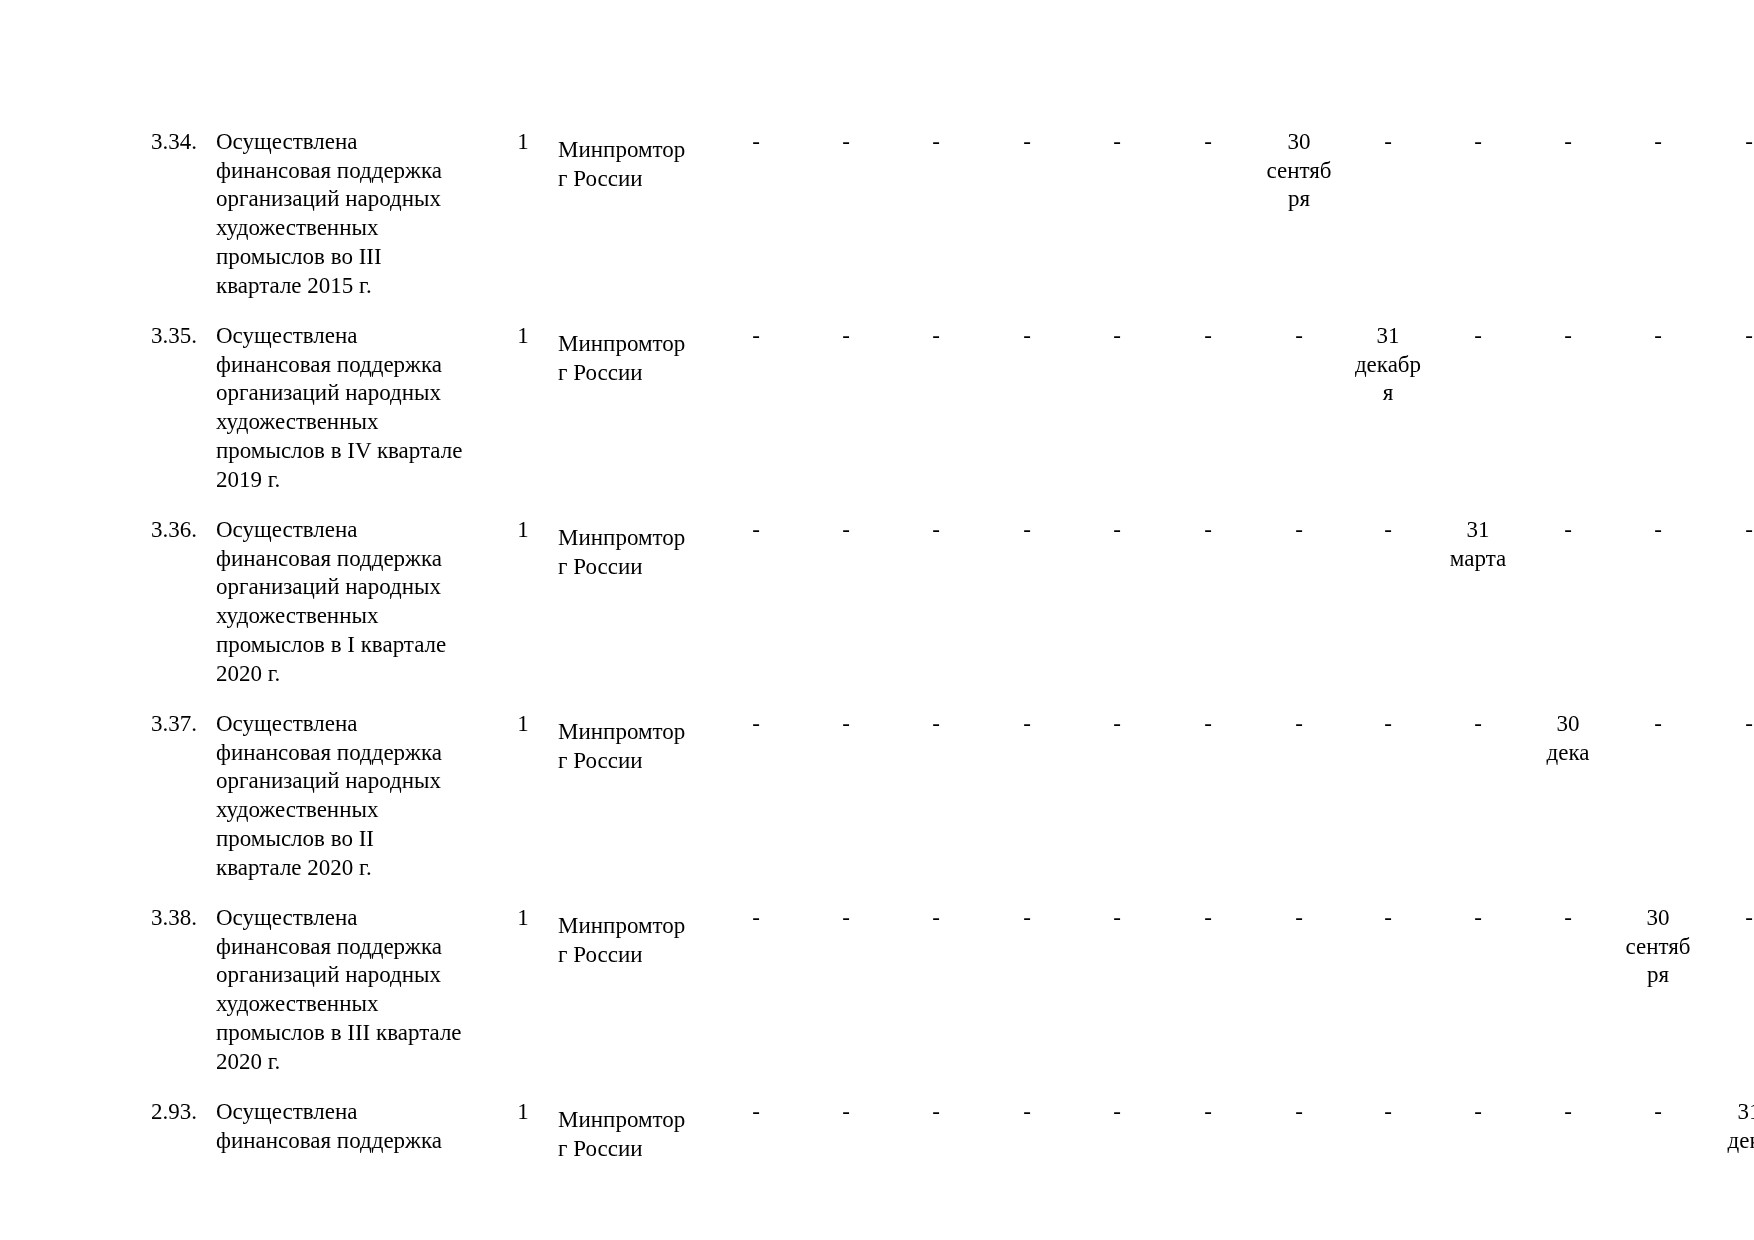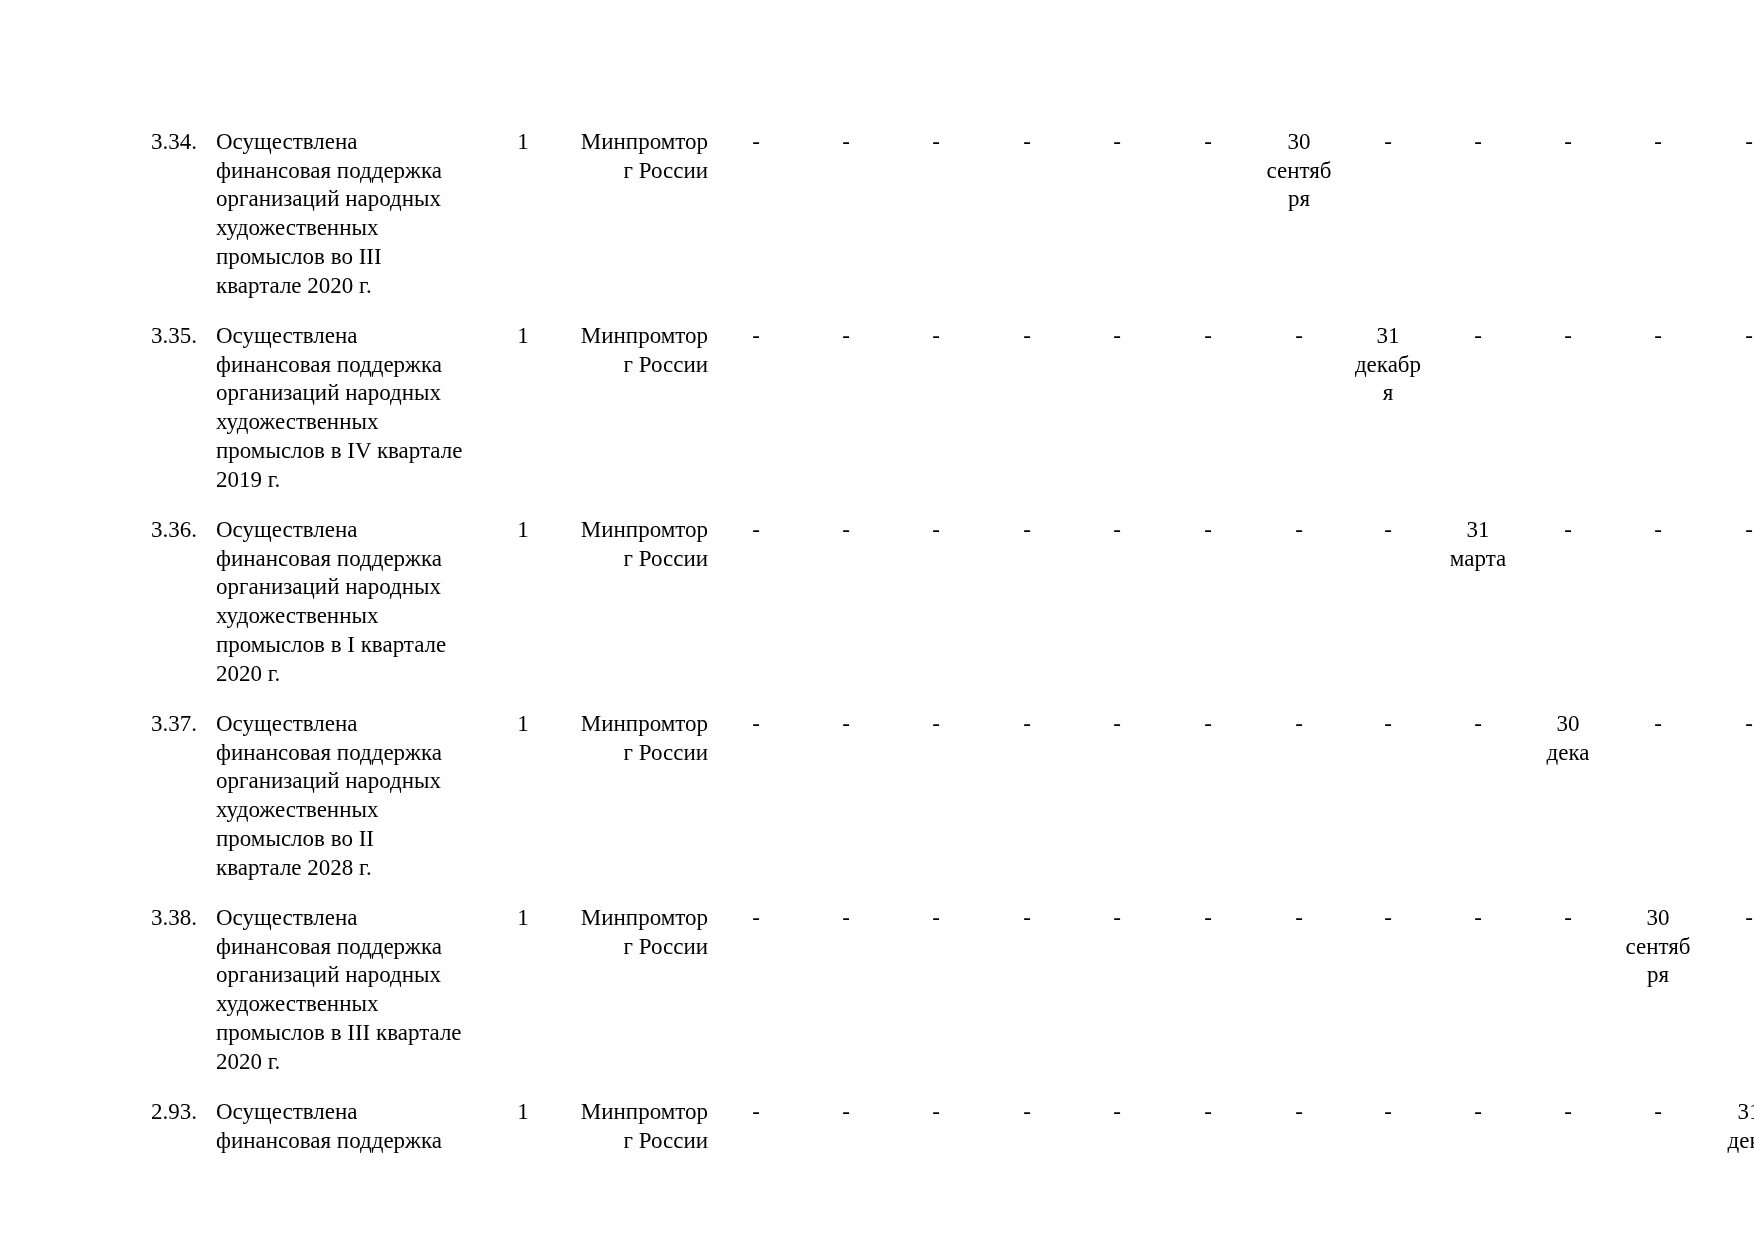--- a/index.html
+++ b/index.html
@@ -48,23 +48,22 @@
     .qty {
       position: absolute;
       left: 515px;
       top: 0;
       width: 16px;
       text-align: center;
     }
     .org {
       position: absolute;
       left: 558px;
-      top: 0;
+      top: 8px;
       width: 150px;
-      text-align: right;
     }
     .cell {
       position: absolute;
       top: 0;
       width: 86px;
       margin-left: -43px;
       text-align: center;
     }
   </style>
 </head>
@@ -72,21 +71,21 @@
 
 <div class="page" id="page">
     <div class="row" style="top: 128px;">
       <span class="num">3.34.</span>
       <div class="desc">
         <span class="ln">Осуществлена</span>
         <span class="ln">финансовая поддержка</span>
         <span class="ln">организаций народных</span>
         <span class="ln">художественных</span>
         <span class="ln">промыслов во III</span>
-        <span class="ln">квартале 2020 г.</span>
+        <span class="ln">квартале 2015 г.</span>
       </div>
       <span class="qty">1</span>
       <div class="org">
         <span class="ln">Минпромтор</span>
         <span class="ln">г России</span>
       </div>
       <div class="cell" style="left: 756px;">
         <span class="ln">-</span>
       </div>
       <div class="cell" style="left: 846px;">
@@ -233,21 +232,21 @@
       </div>
     </div>
     <div class="row" style="top: 710px;">
       <span class="num">3.37.</span>
       <div class="desc">
         <span class="ln">Осуществлена</span>
         <span class="ln">финансовая поддержка</span>
         <span class="ln">организаций народных</span>
         <span class="ln">художественных</span>
         <span class="ln">промыслов во II</span>
-        <span class="ln">квартале 2028 г.</span>
+        <span class="ln">квартале 2020 г.</span>
       </div>
       <span class="qty">1</span>
       <div class="org">
         <span class="ln">Минпромтор</span>
         <span class="ln">г России</span>
       </div>
       <div class="cell" style="left: 756px;">
         <span class="ln">-</span>
       </div>
       <div class="cell" style="left: 846px;">

